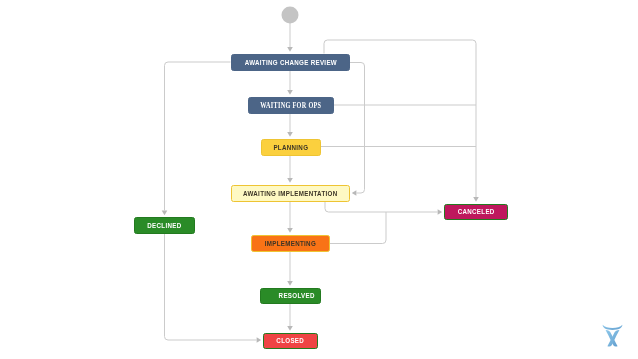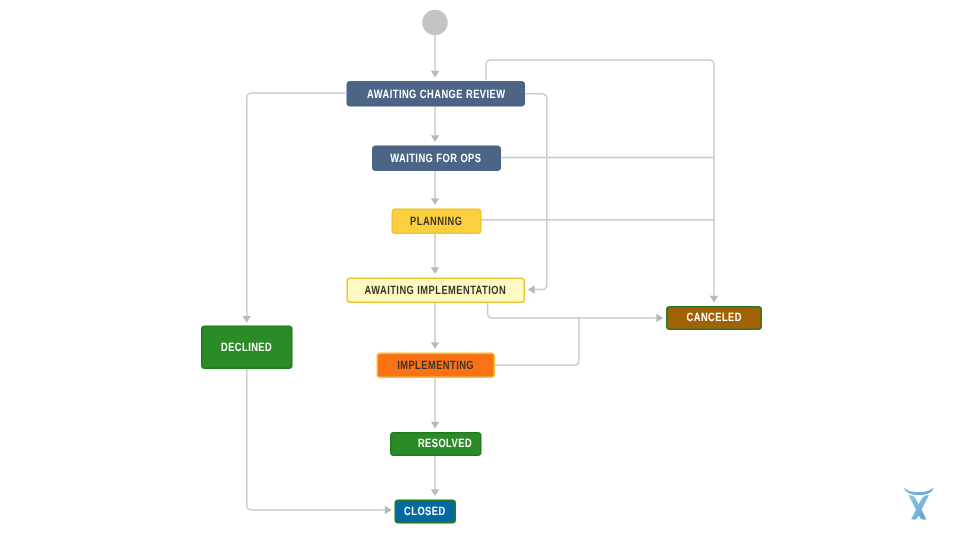--- a/index.html
+++ b/index.html
@@ -76,42 +76,42 @@
       </g>
       <g>
         <path d="M330 243.5 L382.5 243.5 Q386 243.5 386 240 L386 212" fill="none" stroke="#cbcbcb" stroke-width="1"></path>
       </g>
       <circle cx="290" cy="15" r="8.5" fill="#c4c4c4"></circle>
     </svg>
   <div id="nodes">
     <div class="node n-blue" style="left: 230.5px; top: 53.5px; width: 119.5px; height: 17.5px; font-size: 8px; background: rgb(76, 101, 135); border: 1px solid rgb(76, 101, 135);">
         <span>AWAITING CHANGE REVIEW</span>
       </div>
-    <div class="node n-blue" style="left: 247.5px; top: 96.5px; width: 86px; height: 17px; font-size: 8px; background: rgb(76, 101, 135); border: 1px solid rgb(76, 101, 135);">
+    <div class="node n-blue" style="left: 247.5px; top: 96.5px; width: 86px; height: 17px; font-size: 8px; background: rgb(76, 101, 135); border: 1px solid rgb(76, 101, 135); font-family: Liberation Serif, serif;">
         <span>WAITING FOR OPS</span>
       </div>
     <div class="node n-yellow" style="left: 260.5px; top: 138.5px; width: 60px; height: 17px; font-size: 8px; background: rgb(251, 208, 62); border: 1px solid rgb(238, 196, 51); text-align: right;">
         <span>PLANNING</span>
       </div>
     <div class="node n-yellow" style="left: 230.5px; top: 184.5px; width: 119.5px; height: 17px; font-size: 8px; background: #fef9c3; border: 1px solid rgb(238, 196, 51);">
         <span>AWAITING IMPLEMENTATION</span>
       </div>
     <div class="node n-yellow" style="left: 251px; top: 234.5px; width: 79px; height: 17px; font-size: 8px; background: #f97316; border: 1px solid rgb(238, 196, 51);">
         <span>IMPLEMENTING</span>
       </div>
     <div class="node n-green" style="left: 259.5px; top: 287.5px; width: 61.5px; height: 16.5px; font-size: 8px; background: rgb(42, 139, 39); border: 1px solid rgb(35, 122, 32); justify-content: flex-end;">
         <span>RESOLVED</span>
       </div>
-    <div class="node n-green" style="left: 263px; top: 332.5px; width: 41px; height: 16.5px; font-size: 8px; background: #0369a1; border: 1px solid rgb(35, 122, 32);">
+    <div class="node n-green" style="left: 263px; top: 332.5px; width: 55px; height: 16.5px; font-size: 8px; background: #ef4444; border: 1px solid rgb(35, 122, 32);">
         <span>CLOSED</span>
       </div>
-    <div class="node n-green" style="left: 134px; top: 217px; width: 60.5px; height: 29px; font-size: 8px; background: rgb(42, 139, 39); border: 1px solid rgb(35, 122, 32);">
+    <div class="node n-green" style="left: 134px; top: 217px; width: 60.5px; height: 17px; font-size: 8px; background: rgb(42, 139, 39); border: 1px solid rgb(35, 122, 32);">
         <span>DECLINED</span>
       </div>
-    <div class="node n-green" style="left: 444px; top: 203.5px; width: 64px; height: 16.5px; font-size: 8px; background: #a16207; border: 1px solid rgb(35, 122, 32);">
+    <div class="node n-green" style="left: 444px; top: 203.5px; width: 64px; height: 16.5px; font-size: 8px; background: #be185d; border: 1px solid rgb(35, 122, 32);">
         <span>CANCELED</span>
       </div>
   </div>
   <svg class="layer" id="logo-layer" viewBox="0 0 638 359">
     <g opacity="0.88">
       <defs>
         <linearGradient id="lgGrad" x1="0" y1="0" x2="1" y2="1">
           <stop offset="0%" stop-color="#7fc1e8"></stop>
           <stop offset="100%" stop-color="#4e92c8"></stop>
         </linearGradient>

